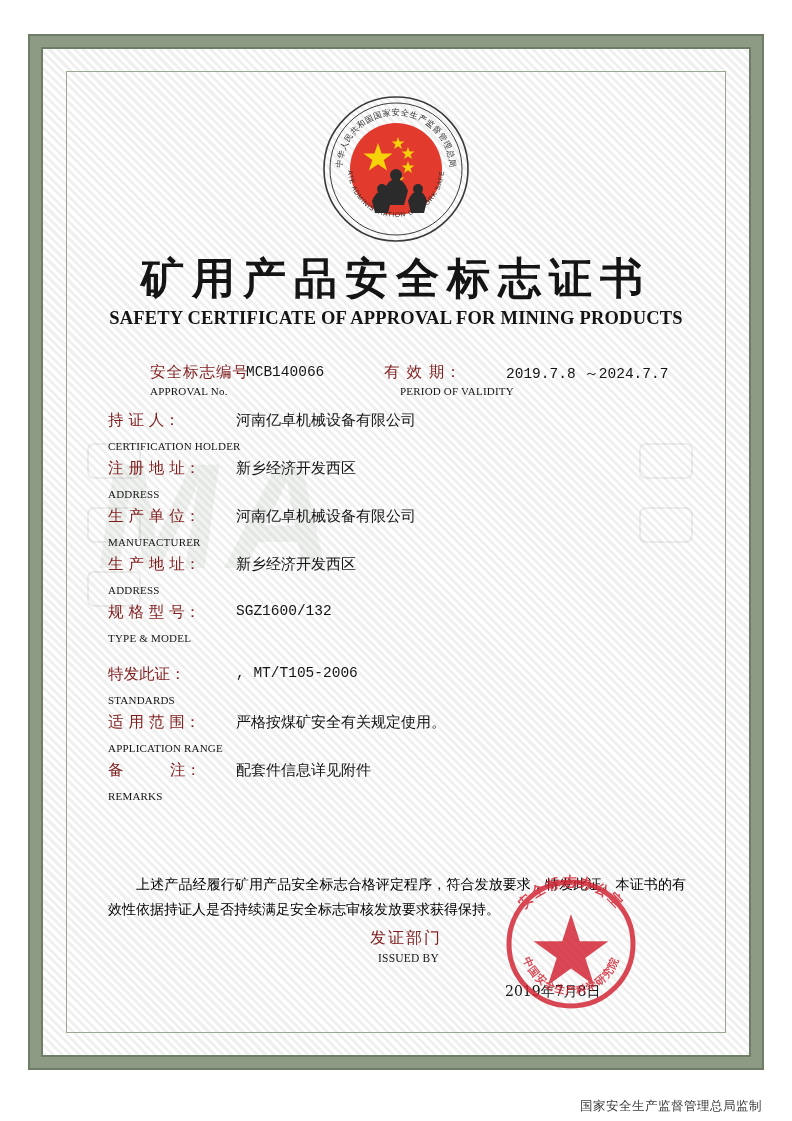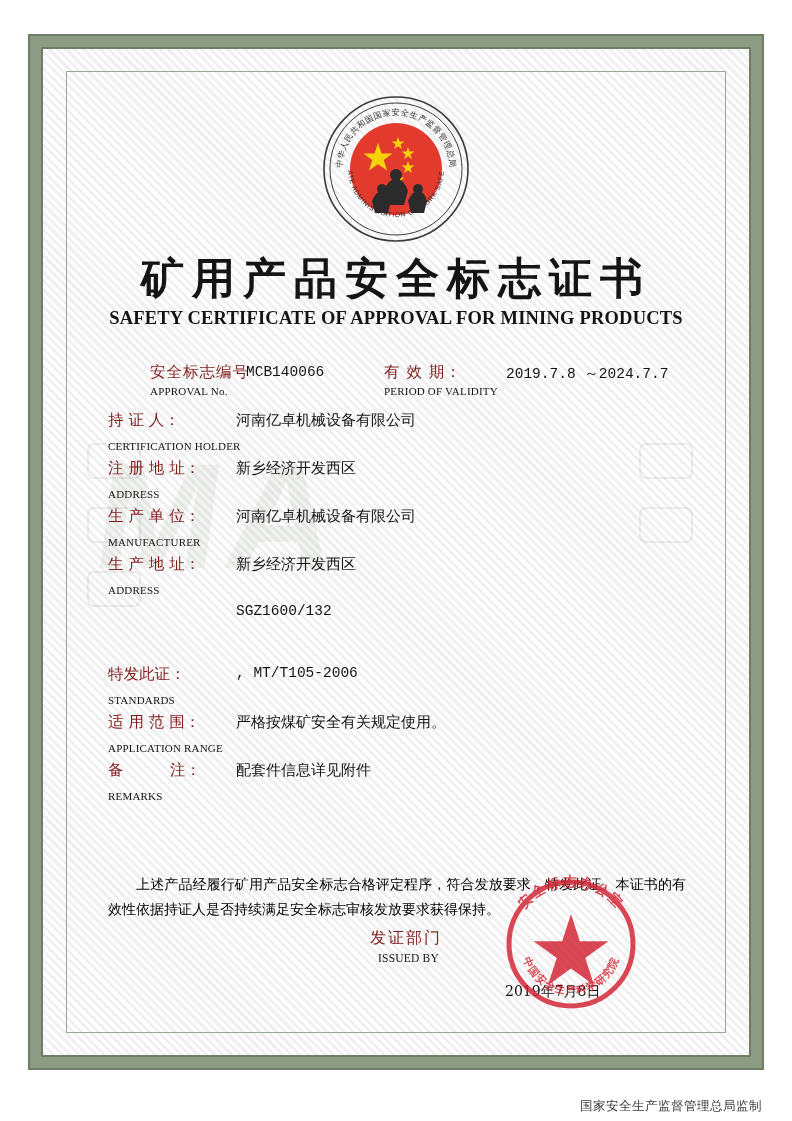--- a/index.html
+++ b/index.html
@@ -144,21 +144,21 @@
   .val-cn {
     font-family: "DejaVu Serif", serif;
     font-size: 15px;
     color: #141414;
     white-space: nowrap;
   }
   .ar-left { position:absolute; left:0; top:2px; }
   .ar-left .lbl-en { margin-top:2px; }
   .ar-num { position:absolute; left:96px; top:4px; }
   .ar-right { position:absolute; left:234px; top:2px; }
-  .ar-right .lbl-en { margin-top:2px; }
+  .ar-right .lbl-en { margin-top:2px;margin-left:16px; }
   .ar-valid { position:absolute; left:356px; top:4px; }
 
   
   .fields {
     position: absolute;
     left: 108px;
     top: 410px;
     width: 580px;
   }
   .field {
@@ -340,20 +340,24 @@
     <div class="field">
       <div class="labels">
         <span class="lbl-cn sp4">生 产 地 址：</span>
         <span class="lbl-en">ADDRESS</span>
       </div>
       <div class="fval val-cn">新乡经济开发西区</div>
     </div>
 
 
     <div class="field">
+      <div class="labels">
+        <span class="lbl-cn sp4">规 格 型 号：</span>
+        <span class="lbl-en">TYPE &amp; MODEL</span>
+      </div>
       <div class="fval val">SGZ1600/132</div>
     </div>
 
     <div class="spacer-gap"></div>
 
     <div class="field">
       <div class="labels">
         <span class="lbl-cn sp4">特发此证：</span>
         <span class="lbl-en">STANDARDS</span>
       </div>

